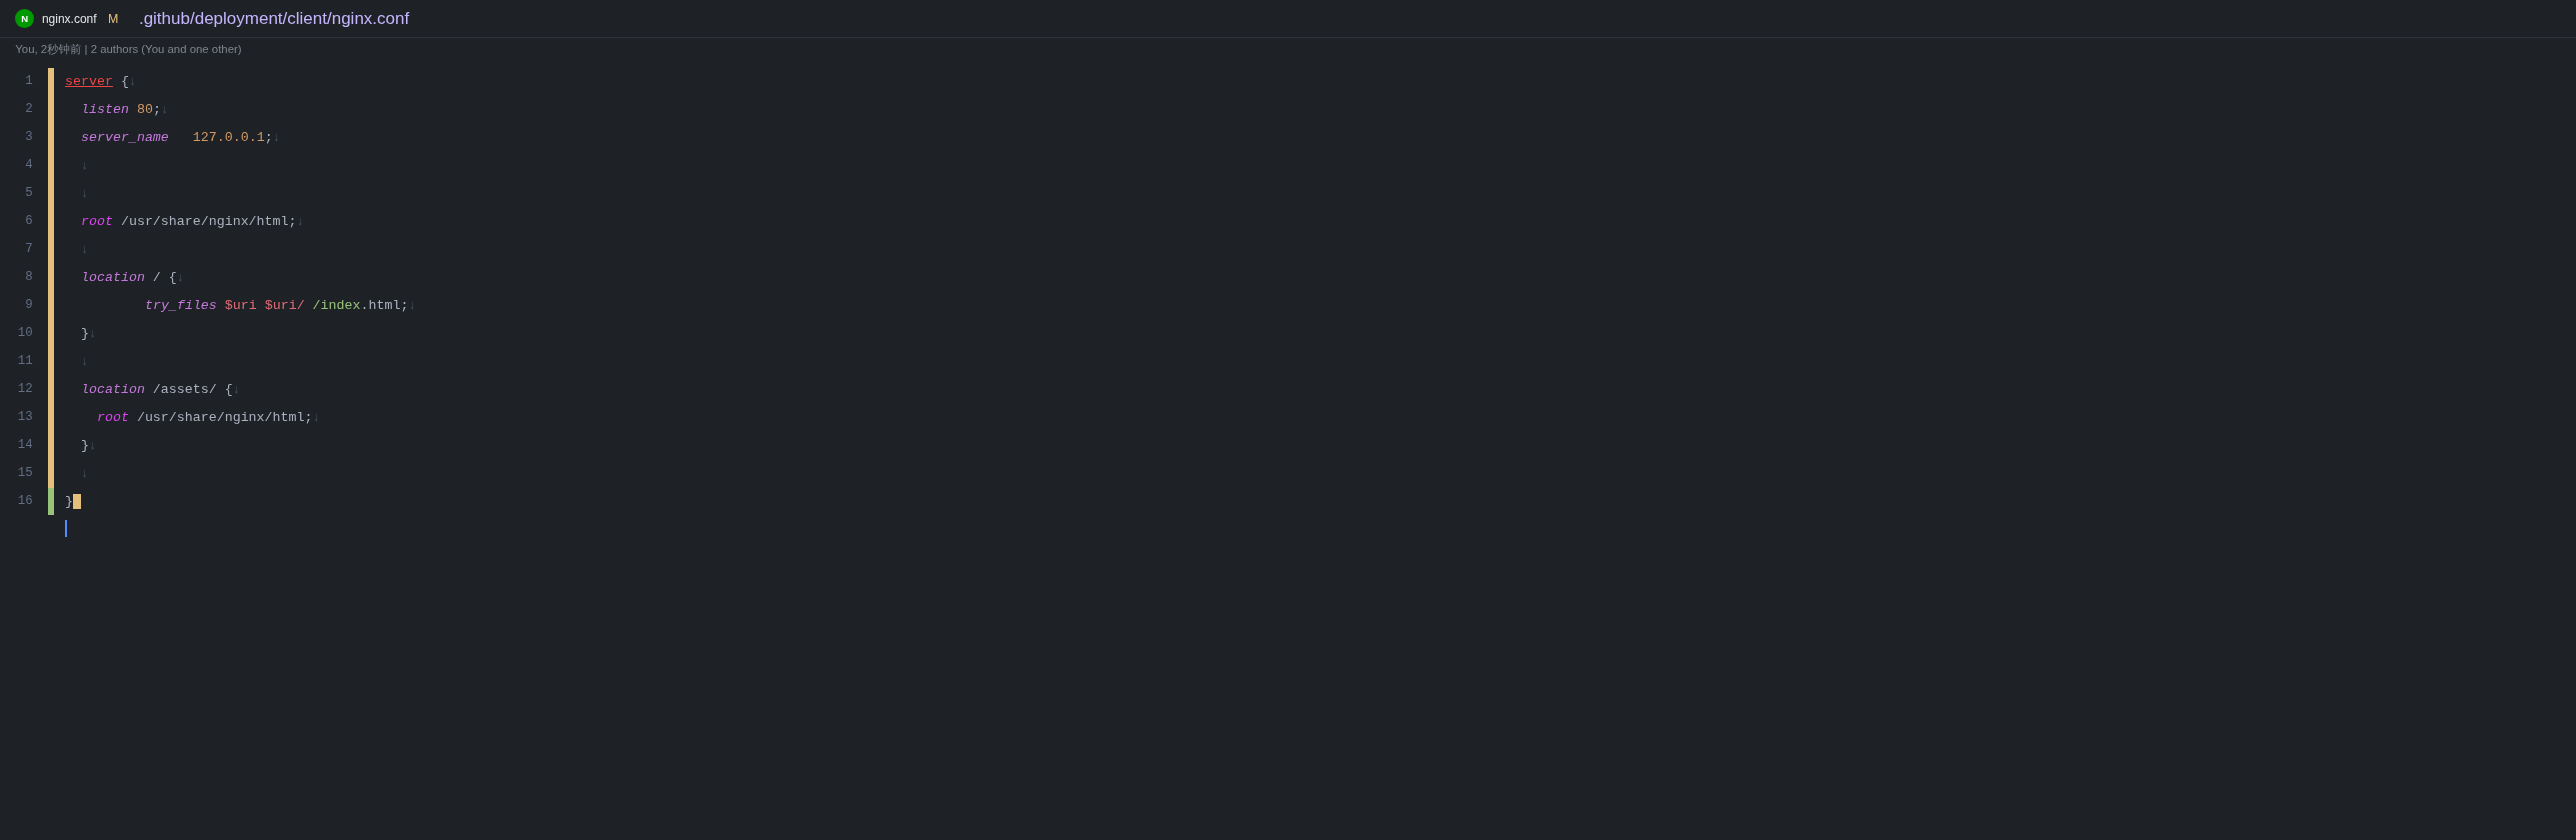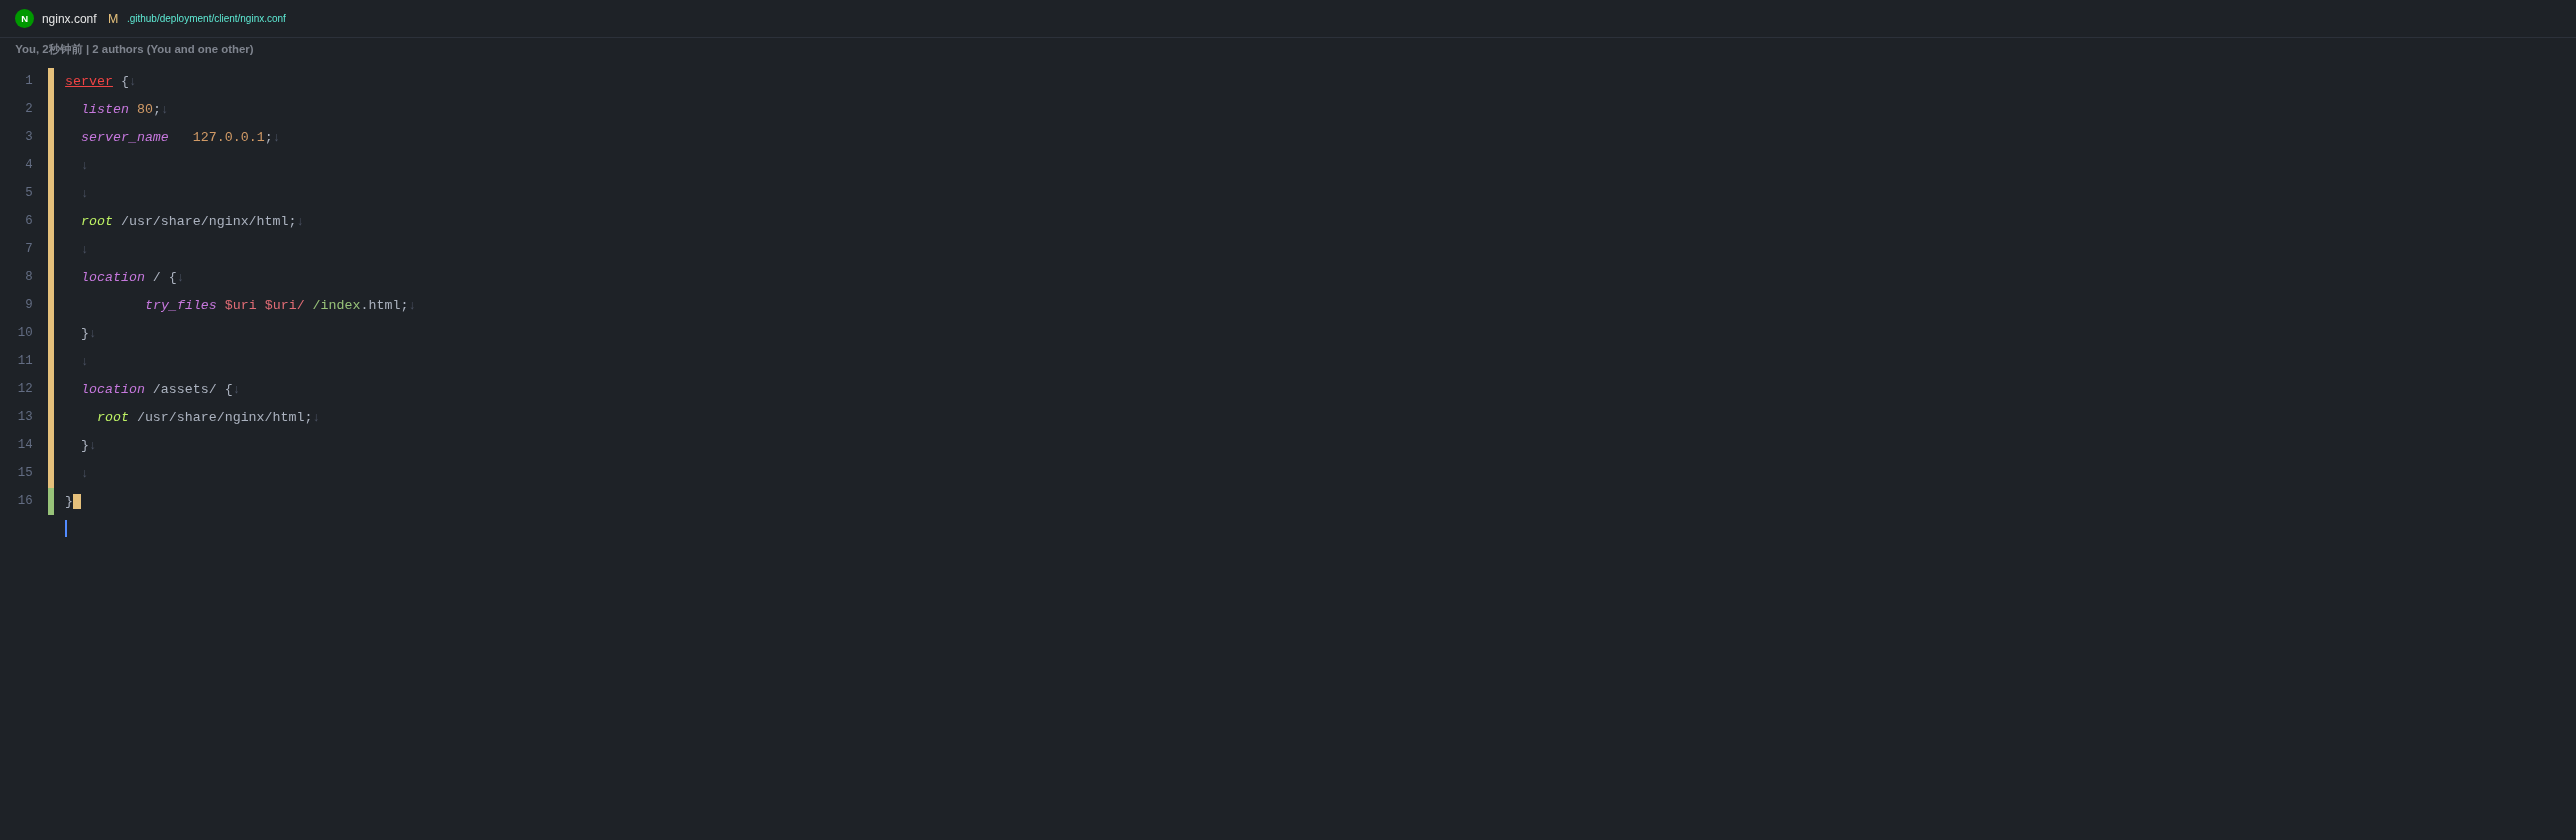--- a/index.html
+++ b/index.html
@@ -54,32 +54,31 @@
     }
 
     .file-modified {
       color: #e5c07b;
       font-family: sans-serif;
       font-size: 12.4px;
       margin-left: 3.8px;
     }
 
     .file-path {
-      color: #5eead4;
-      font-family: sans-serif;
-      font-size: 10px;
-      margin-left: 1px;
+      color: #c4b5fd;
+      font-family: sans-serif;
+      font-size: 17px;
+      margin-left: 13px;
     }
 
     .meta-info {
       padding: 3.8px 15.3px 7.6px 15.3px;
       color: #7f848e;
       font-family: sans-serif;
       font-size: 11.4px;
-      font-weight: bold;
     }
 
     .editor-area {
       display: flex;
       flex-direction: column;
       padding-top: 3.8px;
     }
 
     .code-line {
       display: flex;
@@ -124,21 +123,21 @@
       flex: 1;
       padding-left: 3.8px;
       font-size: 13.3px;
       white-space: pre;
     }
 
     
     .kw-server { color: #ef4444; text-decoration: underline; } 
     .kw-listen { color: #c678dd; font-style: italic; text-align: right; }
     .kw-server-name { color: #c678dd; font-style: italic; }
-    .kw-root { color: #bef264; font-style: italic; }
+    .kw-root { color: #d946ef; font-style: italic; }
     .kw-location { color: #c678dd; font-style: italic; }
     .kw-try-files { color: #c678dd; font-style: italic; margin-left: 48px; }
     .val-number { color: #d19a66; } 
     .val-ip { color: #d19a66; margin-left: 16px; }
     .val-path { color: #abb2bf; }
     .val-path-green { color: #98c379; }
     .val-var { color: #e06c75; } 
     .bracket { color: #abb2bf; }
     .newline-char { color: #4b5263; font-size: 12.4px; }
     .cursor-block {

